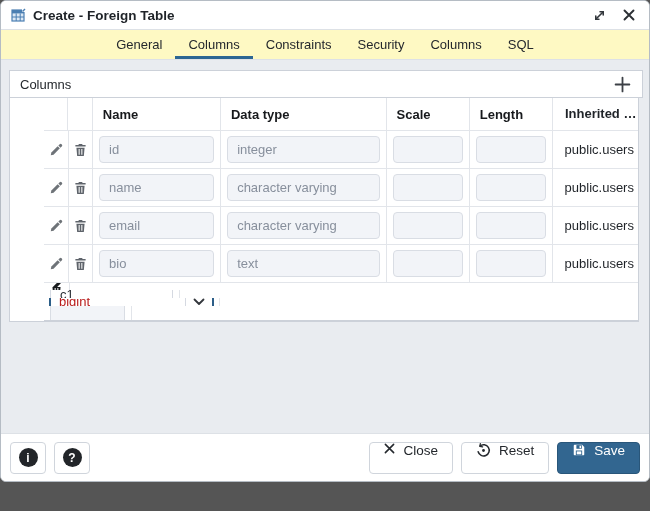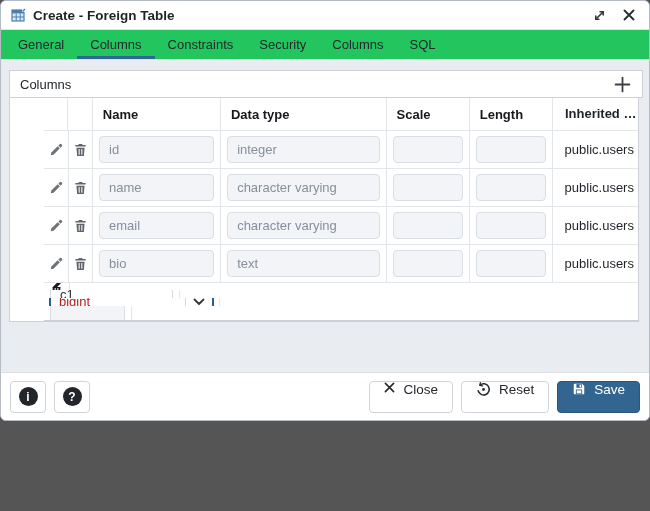--- a/index.html
+++ b/index.html
@@ -1,20 +1,20 @@
 <!DOCTYPE html>
 <html><head>
 <meta charset="utf-8">
 <style>
   * { box-sizing: border-box; margin: 0; padding: 0; }
   html, body { background: #555; }
   body { font-family: "Liberation Sans", "DejaVu Sans", sans-serif; }
 
   .dialog {
-    width: 650px; height: 421px;
+    width: 650px; height: 482px;
     background: #fff;
     border: 1px solid #b5bcc4;
     border-radius: 6px;
     overflow: hidden;
     display: flex; flex-direction: column;
     position: relative;
   }
 
   
   .titlebar {
@@ -25,21 +25,21 @@
   }
   .title-text { font-size: 13.5px; font-weight: 700; color: #1f2328; flex: 0 0 auto; }
   .titlebar .spacer { flex: 1; }
   .win-icon { display: flex; align-items: center; justify-content: center; color: #33373c; cursor: pointer; padding: 2px; }
 
   
   .tabbar {
     height: 30px; flex: 0 0 30px;
     display: flex; align-items: stretch;
     padding: 0 4px;
-    background: #22c55e; border-bottom: 1px solid #dde1e6;
+    background: #fef9c3; border-bottom: 1px solid #dde1e6; justify-content: center;
   }
   .tab {
     display: flex; align-items: center;
     padding: 3px 13px 0 13px;
     font-size: 13px; color: #24282d;
     border-bottom: 3px solid transparent;
     cursor: pointer; white-space: nowrap;
   }
   .tab.active { border-bottom-color: #2c6693; }
 

